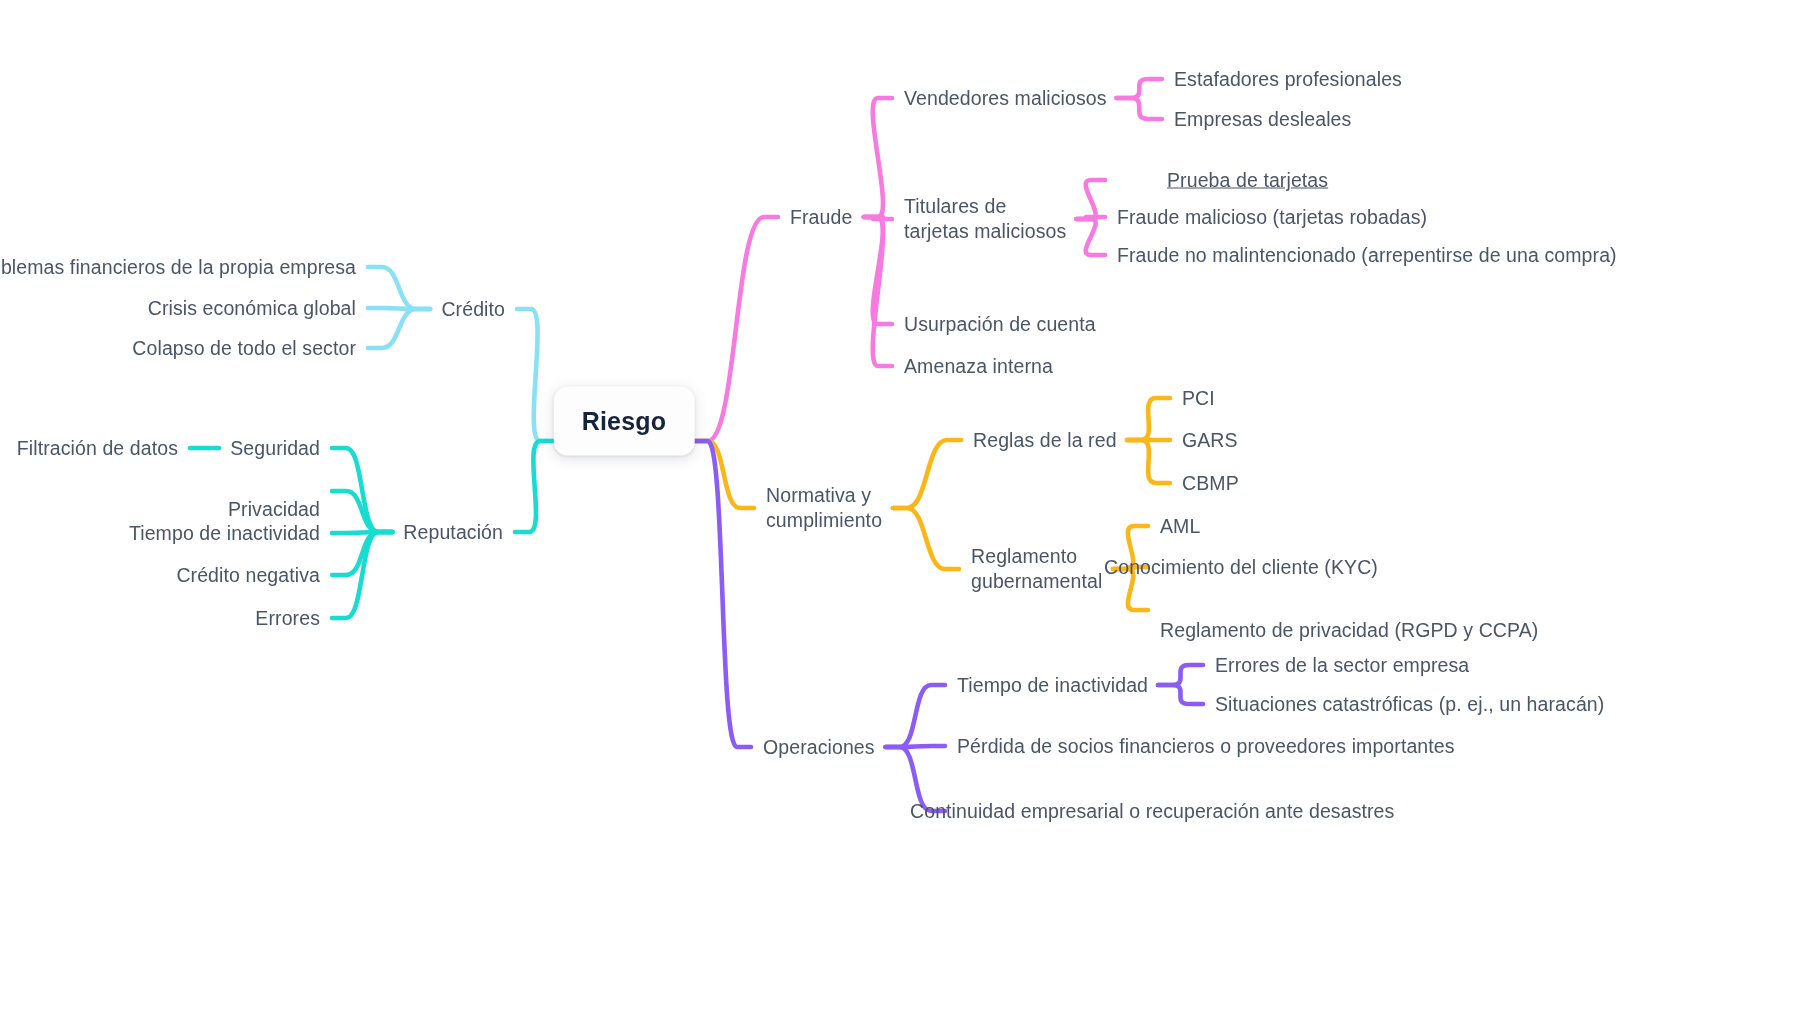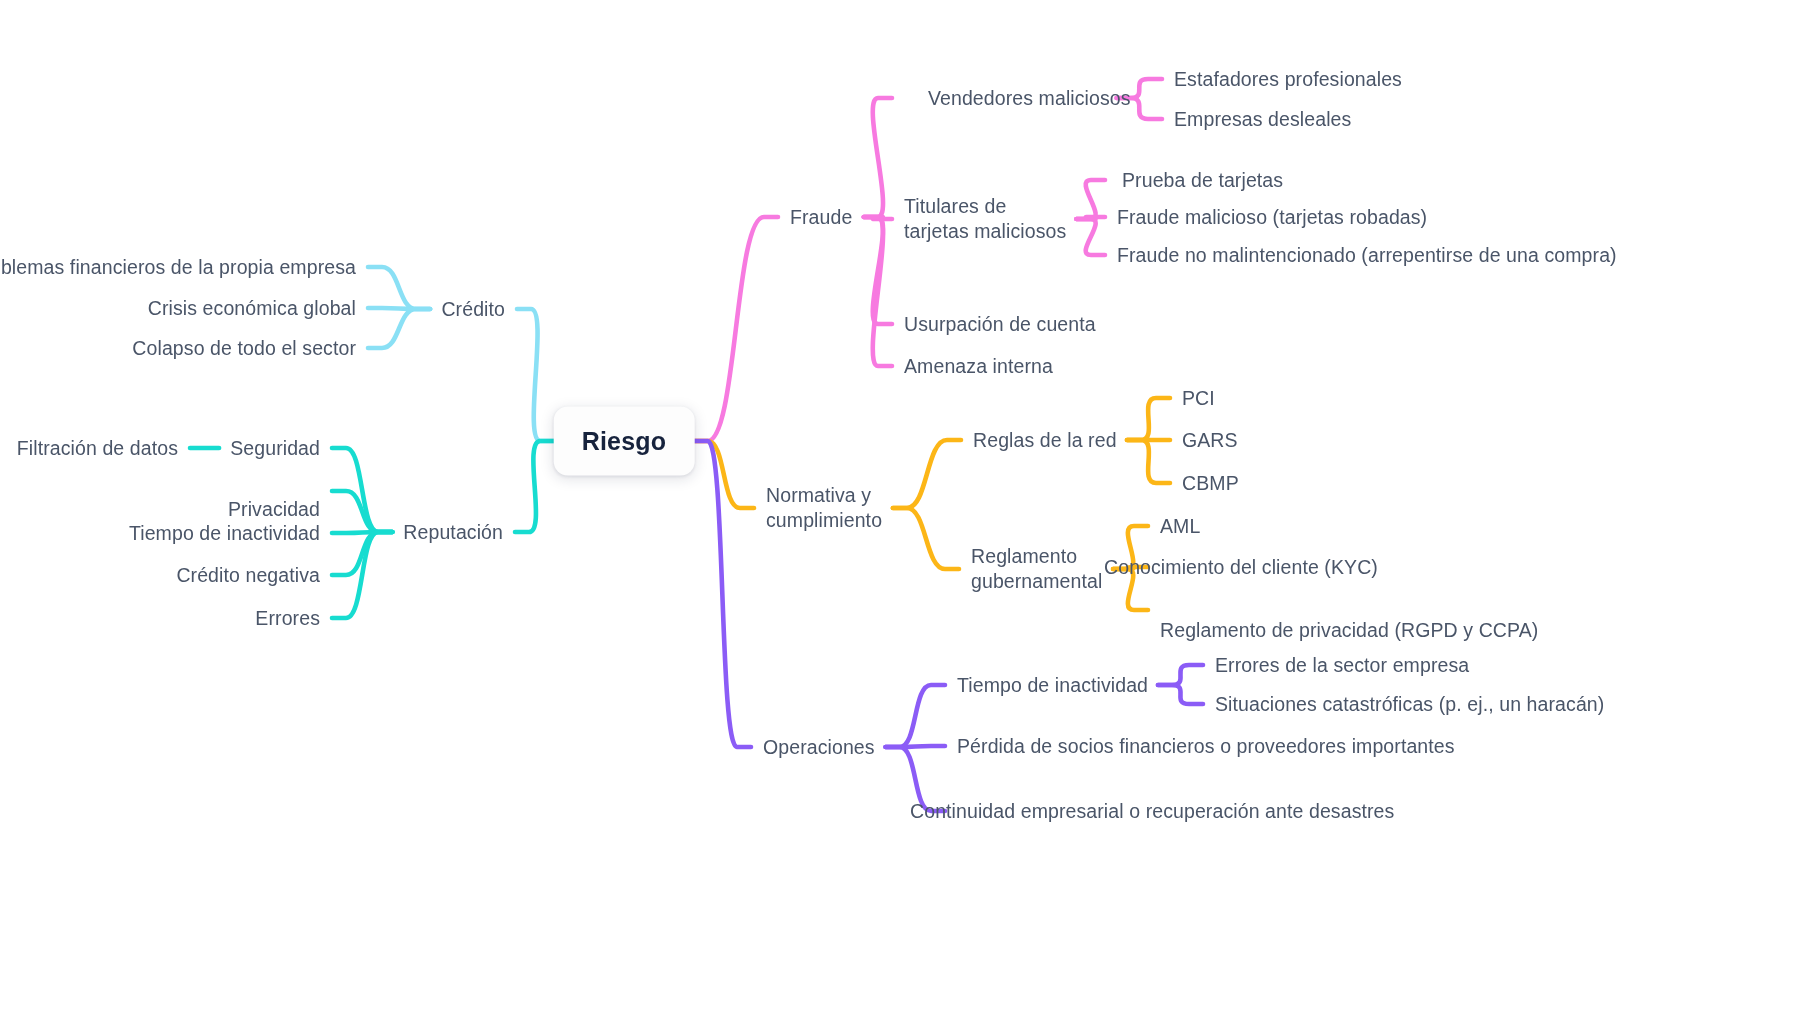--- a/index.html
+++ b/index.html
@@ -87,27 +87,27 @@
       <path d="M 1113.09375 569 L 1127.09375 569 C 1145.09375 569, 1116 567, 1134 567 L 1148 567" fill="none" stroke="#fcb617" stroke-width="4.6" stroke-linecap="round" stroke-linejoin="round"></path>
       <path d="M 1113.09375 569 L 1127.09375 569 C 1145.09375 569, 1116 610, 1134 610 L 1148 610" fill="none" stroke="#fcb617" stroke-width="4.6" stroke-linecap="round" stroke-linejoin="round"></path>
       <path d="M 693.6796875 441 L 707.6796875 441 C 725.6796875 441, 719 747, 737 747 L 751 747" fill="none" stroke="#8b5cf6" stroke-width="4.6" stroke-linecap="round" stroke-linejoin="round"></path>
       <path d="M 885.578125 747 L 899.578125 747 C 917.578125 747, 913 685, 931 685 L 945 685" fill="none" stroke="#8b5cf6" stroke-width="4.6" stroke-linecap="round" stroke-linejoin="round"></path>
       <path d="M 1157.96875 685 L 1171.96875 685 C 1189.96875 685, 1171 665, 1189 665 L 1203 665" fill="none" stroke="#8b5cf6" stroke-width="4.6" stroke-linecap="round" stroke-linejoin="round"></path>
       <path d="M 1157.96875 685 L 1171.96875 685 C 1189.96875 685, 1171 704, 1189 704 L 1203 704" fill="none" stroke="#8b5cf6" stroke-width="4.6" stroke-linecap="round" stroke-linejoin="round"></path>
       <path d="M 885.578125 747 L 899.578125 747 C 917.578125 747, 913 746, 931 746 L 945 746" fill="none" stroke="#8b5cf6" stroke-width="4.6" stroke-linecap="round" stroke-linejoin="round"></path>
       <path d="M 885.578125 747 L 899.578125 747 C 917.578125 747, 913 811, 931 811 L 945 811" fill="none" stroke="#8b5cf6" stroke-width="4.6" stroke-linecap="round" stroke-linejoin="round"></path>
     </svg>
   <div id="nodes">
-      <div class="root-node" style="left: 624px; top: 441px;">Riesgo</div>
+      <div class="root-node" style="left: 624px; top: 421px;">Riesgo</div>
       <div class="node right" style="left: 790px; top: 217px;"><div>Fraude</div></div>
-      <div class="node right" style="left: 904px; top: 98px; margin-left: 24px;"><div>Vendedores maliciosos</div></div>
+      <div class="node right" style="left: 904px; top: 98px;"><div>Vendedores maliciosos</div></div>
       <div class="node right" style="left: 1174px; top: 79px;"><div>Estafadores profesionales</div></div>
       <div class="node right" style="left: 1174px; top: 119px;"><div>Empresas desleales</div></div>
       <div class="node right" style="left: 904px; top: 219px;"><div>Titulares de</div><div>tarjetas maliciosos</div></div>
-      <div class="node right" style="left: 1122px; top: 180px;"><div>Prueba de tarjetas</div></div>
+      <div class="node right" style="left: 1167px; top: 180px; text-decoration: underline;"><div>Prueba de tarjetas</div></div>
       <div class="node right" style="left: 1117px; top: 217px;"><div>Fraude malicioso (tarjetas robadas)</div></div>
       <div class="node right" style="left: 1117px; top: 255px;"><div>Fraude no malintencionado (arrepentirse de una compra)</div></div>
       <div class="node right" style="left: 904px; top: 324px;"><div>Usurpación de cuenta</div></div>
       <div class="node right" style="left: 904px; top: 366px;"><div>Amenaza interna</div></div>
       <div class="node left" style="left: 505px; top: 309px;"><div>Crédito</div></div>
       <div class="node left" style="left: 356px; top: 267px;"><div>Problemas financieros de la propia empresa</div></div>
       <div class="node left" style="left: 356px; top: 308px;"><div>Crisis económica global</div></div>
       <div class="node left" style="left: 356px; top: 348px;"><div>Colapso de todo el sector</div></div>
       <div class="node left" style="left: 503px; top: 532px;"><div>Reputación</div></div>
       <div class="node left" style="left: 320px; top: 448px;"><div>Seguridad</div></div>

